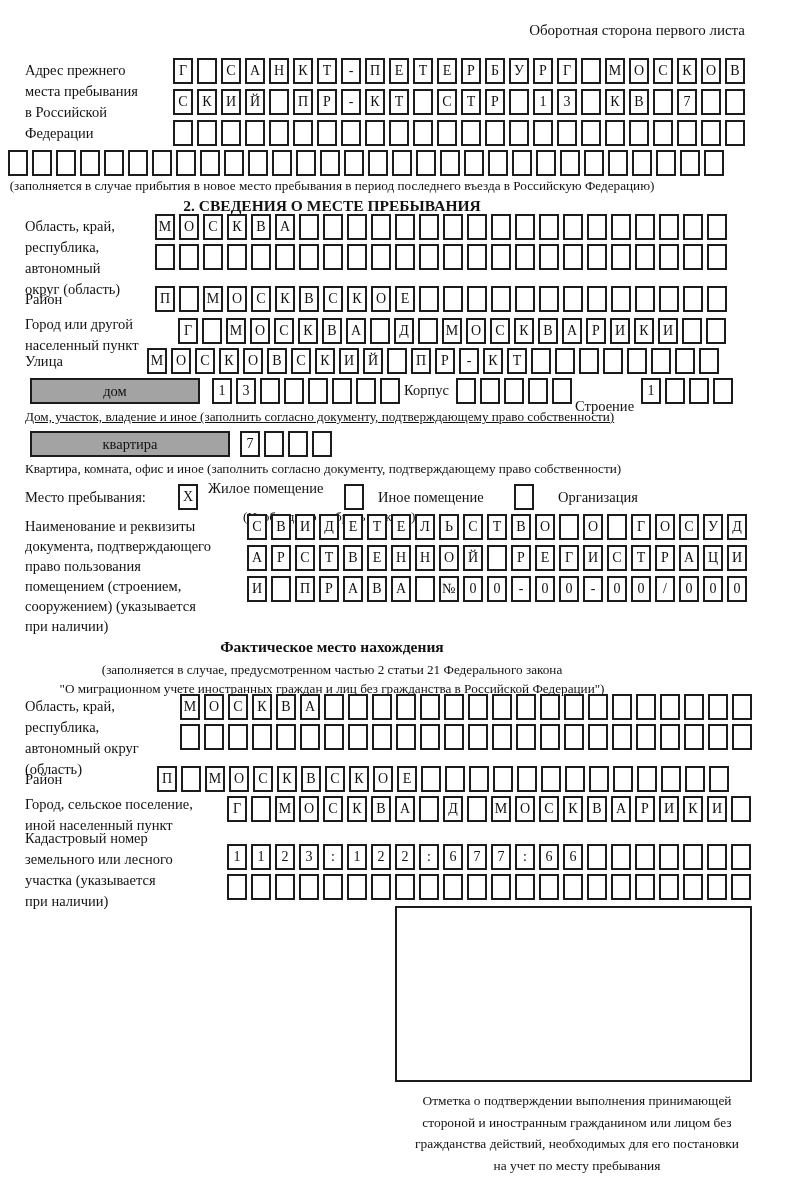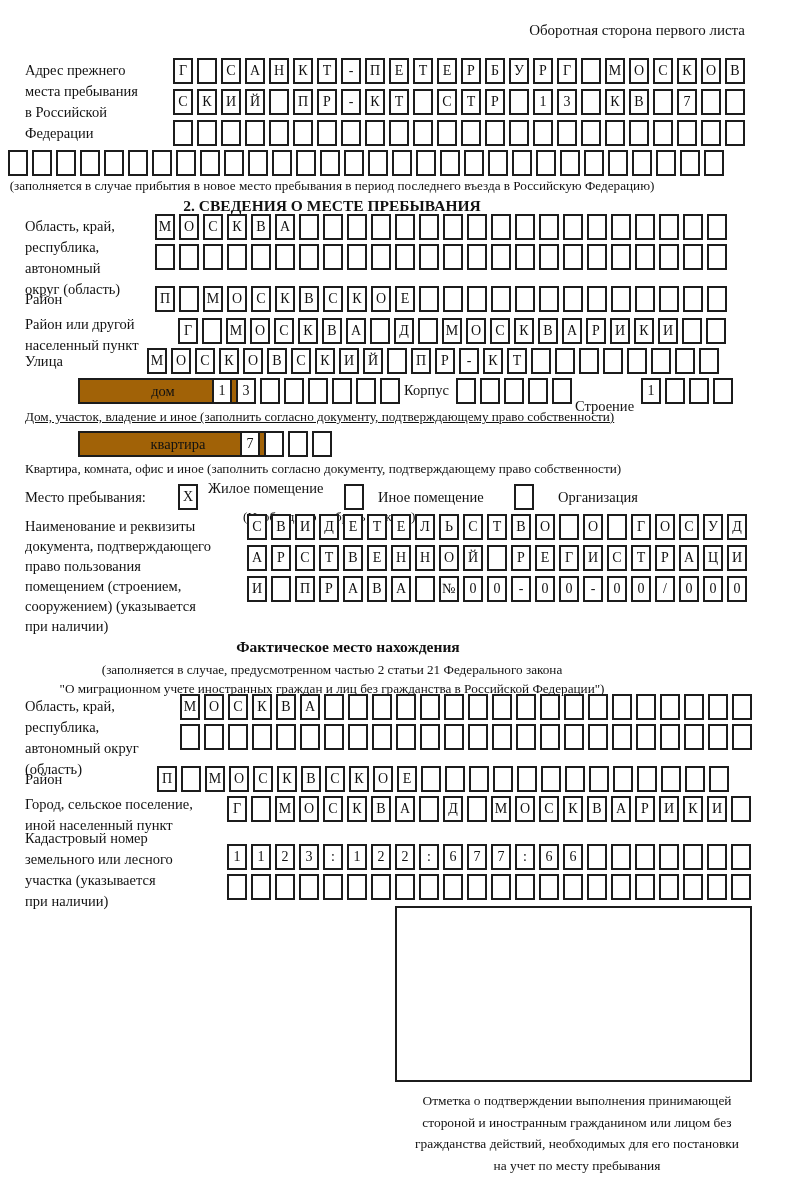--- a/index.html
+++ b/index.html
@@ -8,21 +8,21 @@
   .abs{position:absolute;}
   .lab{font-size:14.5px;line-height:21px;white-space:nowrap;}
   .lab20{font-size:14.5px;line-height:20px;white-space:nowrap;}
   .note{font-size:13.2px;line-height:20px;}
   .ttl{font-weight:bold;font-size:15.5px;}
   .ctr{left:0;width:664px;text-align:center;}
   .cellrow{display:flex;gap:4px;}
   .cell{box-sizing:border-box;width:20px;height:26px;border:2px solid #1c1c1c;display:flex;
         align-items:center;justify-content:center;font-size:14px;background:#fff;flex:0 0 auto;}
   .wbox{box-sizing:border-box;height:26px;border:2px solid #1c1c1c;display:flex;
-        align-items:center;justify-content:center;font-size:14.5px;background:#a16207;margin-left:48px;}
+        align-items:center;justify-content:center;font-size:14.5px;background:#a3a3a3;}
   .stampbox{box-sizing:border-box;border:2px solid #1c1c1c;background:#fff;}
   .capline{display:block;text-align:center;font-size:13.4px;line-height:21.5px;}
   .labline{display:block;}
 </style>
 </head>
 <body>
 
 <div id="page">
 
   <div class="abs lab" style="left:25px;top:60px;">
@@ -228,21 +228,21 @@
       <span class="cell"></span>
       <span class="cell"></span>
       <span class="cell"></span>
       <span class="cell"></span>
       <span class="cell"></span>
       <span class="cell"></span>
       <span class="cell"></span>
     </div>
 
   <div class="abs lab" style="left:25px;top:314px;">
-    <span class="labline">Район или другой</span>
+    <span class="labline">Город или другой</span>
     <span class="labline">населенный пункт</span>
   </div>
   <div class="abs cellrow" style="left:178px;top:318px;">
       <span class="cell">Г</span>
       <span class="cell"></span>
       <span class="cell">М</span>
       <span class="cell">О</span>
       <span class="cell">С</span>
       <span class="cell">К</span>
       <span class="cell">В</span>
@@ -409,21 +409,21 @@
       <span class="cell">0</span>
       <span class="cell">-</span>
       <span class="cell">0</span>
       <span class="cell">0</span>
       <span class="cell">/</span>
       <span class="cell">0</span>
       <span class="cell">0</span>
       <span class="cell">0</span>
     </div>
 
-  <div class="abs ttl ctr" style="top:638px;padding-left:16px;">Фактическое место нахождения</div>
+  <div class="abs ttl ctr" style="top:638px;">Фактическое место нахождения</div>
   <div class="abs note ctr" style="top:660px;">(заполняется в случае, предусмотренном частью 2 статьи 21 Федерального закона</div>
   <div class="abs note ctr" style="top:679px;">"О миграционном учете иностранных граждан и лиц без гражданства в Российской Федерации")</div>
 
   <div class="abs lab" style="left:25px;top:696px;">
     <span class="labline">Область, край,</span>
     <span class="labline">республика,</span>
     <span class="labline">автономный округ</span>
     <span class="labline">(область)</span>
   </div>
   <div class="abs cellrow" style="left:180px;top:694px;">

